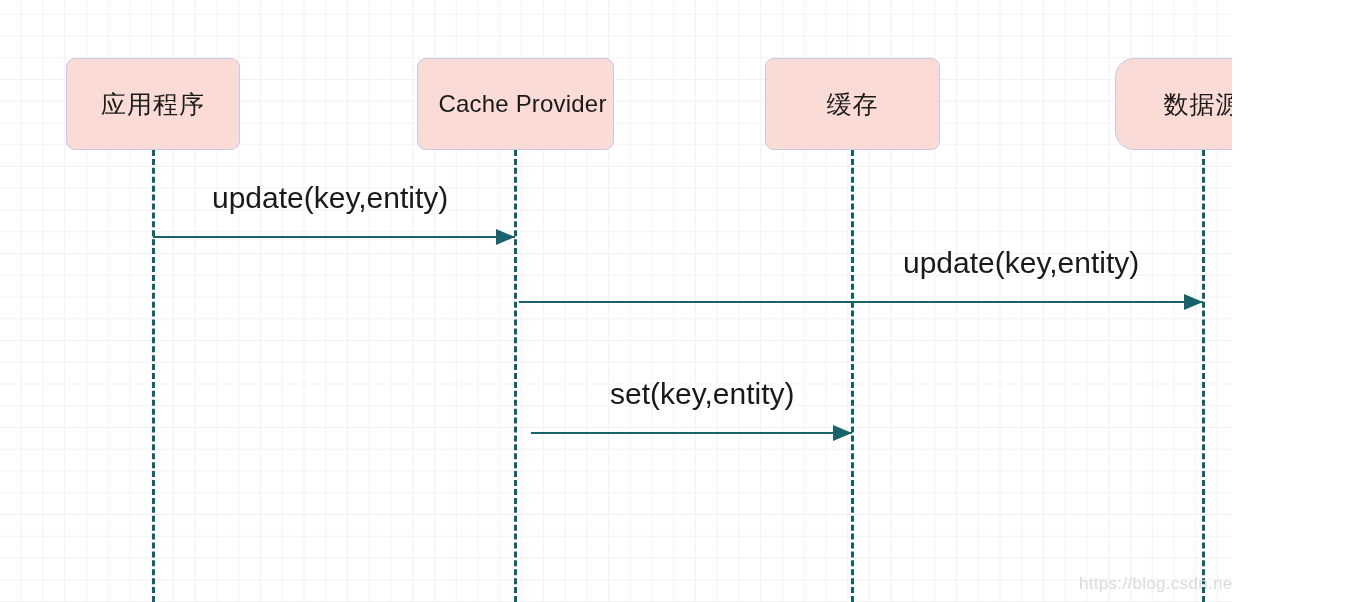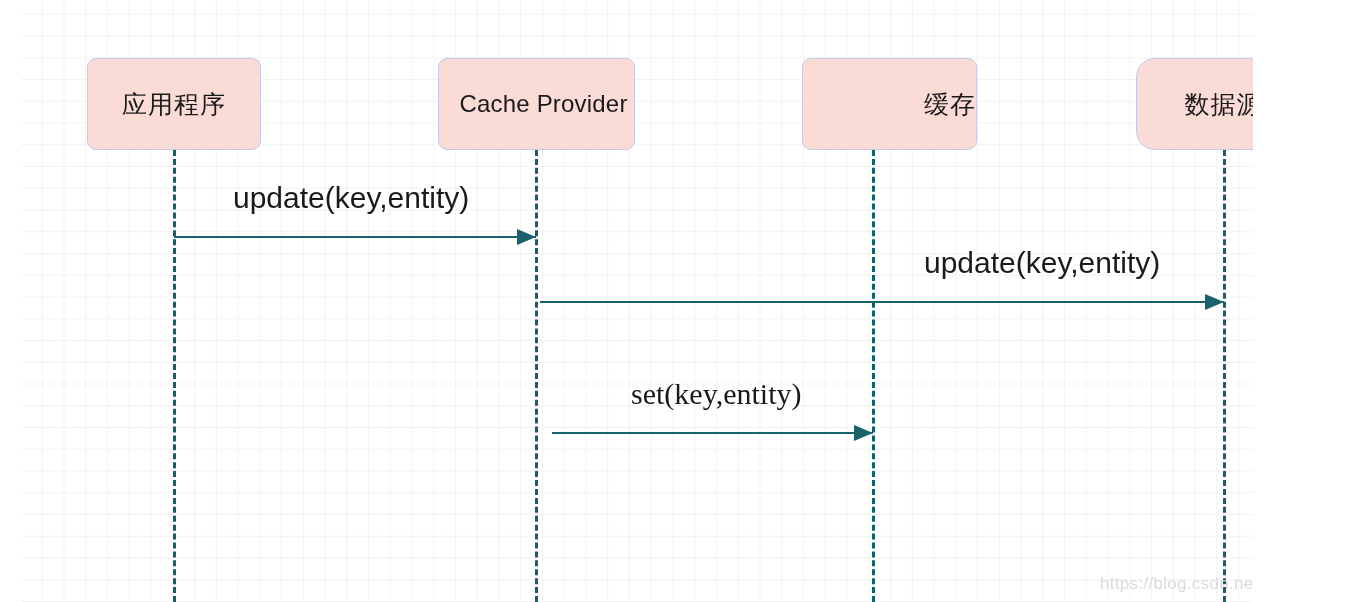--- a/index.html
+++ b/index.html
@@ -85,29 +85,29 @@
     font-size: 17px;
     line-height: 1;
     white-space: nowrap;
     letter-spacing: 0.3px;
     user-select: none;
   }
 </style>
 </head>
 <body>
 
-<div id="canvas" style="width: 1232px; height: 602px; margin-left: 21px;">
+<div id="canvas" style="width: 1232px; height: 602px;">
 
   <div class="participant cjk" style="left: 66px; top: 58px; width: 174px; height: 92px;">
     <span>应用程序</span>
   </div>
   <div class="participant" style="left: 417px; top: 58px; width: 197px; height: 92px; padding-left: 14px;">
     <span>Cache Provider</span>
   </div>
-  <div class="participant cjk" style="left: 781px; top: 58px; width: 175px; height: 92px; justify-content: flex-end;">
+  <div class="participant cjk" style="left: 765px; top: 58px; width: 175px; height: 92px;">
     <span>缓存</span>
   </div>
   <div class="participant cjk" style="left: 1115px; top: 58px; width: 175px; height: 92px; border-radius: 19px;">
     <span>数据源</span>
   </div>
 
   <div class="lifeline" style="left: 152px; top: 150px; height: 452px;"></div>
   <div class="lifeline" style="left: 514px; top: 150px; height: 452px;"></div>
   <div class="lifeline" style="left: 851px; top: 150px; height: 452px;"></div>
   <div class="lifeline" style="left: 1202px; top: 150px; height: 452px;"></div>
@@ -115,17 +115,17 @@
   <div class="msg-line" style="left: 153px; top: 236px; width: 362px;"></div>
   <div class="msg-head" style="top: 229px; left: 496px;"></div>
   <div class="msg-label" style="left: 212px; top: 183px;">update(key,entity)</div>
 
   <div class="msg-line" style="left: 519px; top: 301px; width: 684px;"></div>
   <div class="msg-head" style="top: 294px; left: 1184px;"></div>
   <div class="msg-label" style="left: 903px; top: 248px;">update(key,entity)</div>
 
   <div class="msg-line" style="left: 531px; top: 432px; width: 321px;"></div>
   <div class="msg-head" style="top: 425px; left: 833px;"></div>
-  <div class="msg-label" style="left: 610px; top: 379px; font-family: Liberation Serif, serif;">set(key,entity)</div>
+  <div class="msg-label" style="left: 610px; top: 379px;">set(key,entity)</div>
 
   <div class="watermark" style="left: 1079px; top: 575px;">https://blog.csdn.net/weixin_41882200</div>
 
 </div>
 
 </body></html>

